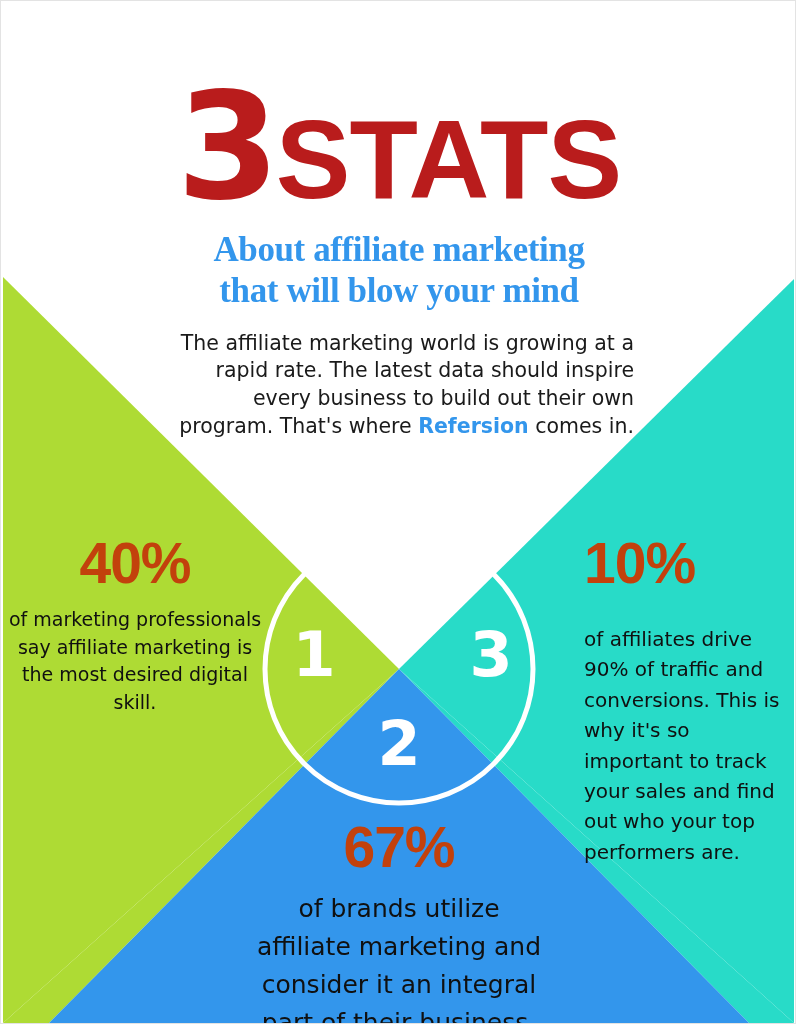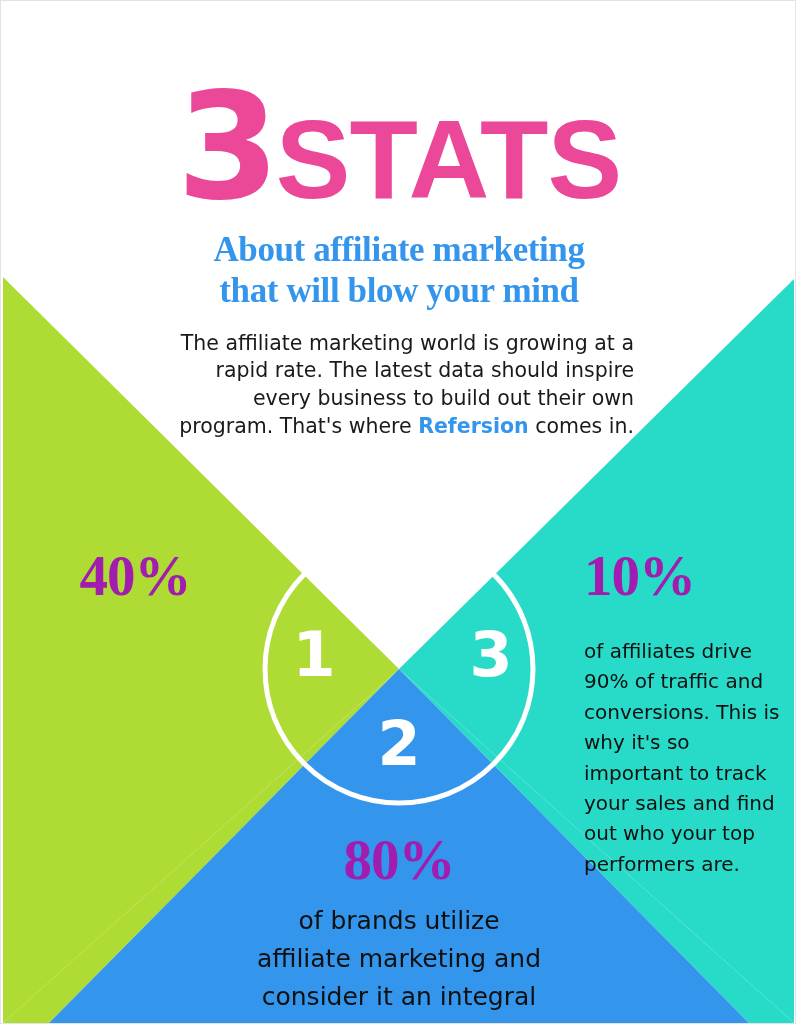--- a/index.html
+++ b/index.html
@@ -38,21 +38,21 @@
     left: 0;
     top: 0;
     width: 796px;
     text-align: center;
   }
 
   .title-row {
     margin-top: 72px;
     line-height: 1;
     white-space: nowrap;
-    color: #ec4899;
+    color: #b91c1c;
   }
   .title-num {
     font-family: "DejaVu Sans", sans-serif;
     font-size: 148px;
     font-weight: 700;
     letter-spacing: -4px;
     vertical-align: baseline;
   }
   .title-word {
     font-family: "Liberation Sans", sans-serif;
@@ -82,25 +82,24 @@
     color: #1a1a1a;
     text-align: right;
   }
   .brand {
     color: #3396ec;
     font-weight: 700;
   }
 
   
   .stat-pct {
-    font-family: Liberation Serif, serif;
-    font-weight: 700;
-    color: #a21caf;
+    font-family: Liberation Sans, sans-serif;
+    font-weight: 700;
+    color: #c2410c;
     line-height: 1;
-    margin-top: 12px;
   }
   .stat-body {
     font-family: "DejaVu Sans", sans-serif;
     color: #101010;
   }
 
   
   #stat-left {
     position: absolute;
     left: 0px;
@@ -184,29 +183,30 @@
     </div>
     <div class="subtitle">
       <span class="subtitle-line">About affiliate marketing</span>
       <span class="subtitle-line">that will blow your mind</span>
     </div>
     <div class="lede"><span>The affiliate marketing world is growing at a rapid rate. The latest data should inspire every business to build out their own program. That's where </span><span class="brand">Refersion</span><span> comes in.</span></div>
   </div>
 
   <div id="stat-left">
     <div class="stat-pct">40%</div>
+    <div class="stat-body">of marketing professionals say affiliate marketing is the most desired digital skill.</div>
   </div>
 
   <div id="stat-right">
     <div class="stat-pct">10%</div>
     <div class="stat-body">of affiliates drive 90% of traffic and conversions. This is why it's so important to track your sales and find out who your top performers are.</div>
   </div>
 
   <div id="stat-bottom">
-    <div class="stat-pct">80%</div>
+    <div class="stat-pct">67%</div>
     <div class="stat-body">of brands utilize affiliate marketing and consider it an integral part of their business.</div>
   </div>
 
   <div class="ring-num" id="ring-num-1">1</div>
   <div class="ring-num" id="ring-num-2">2</div>
   <div class="ring-num" id="ring-num-3">3</div>
 
 </div>
 
 </body></html>

